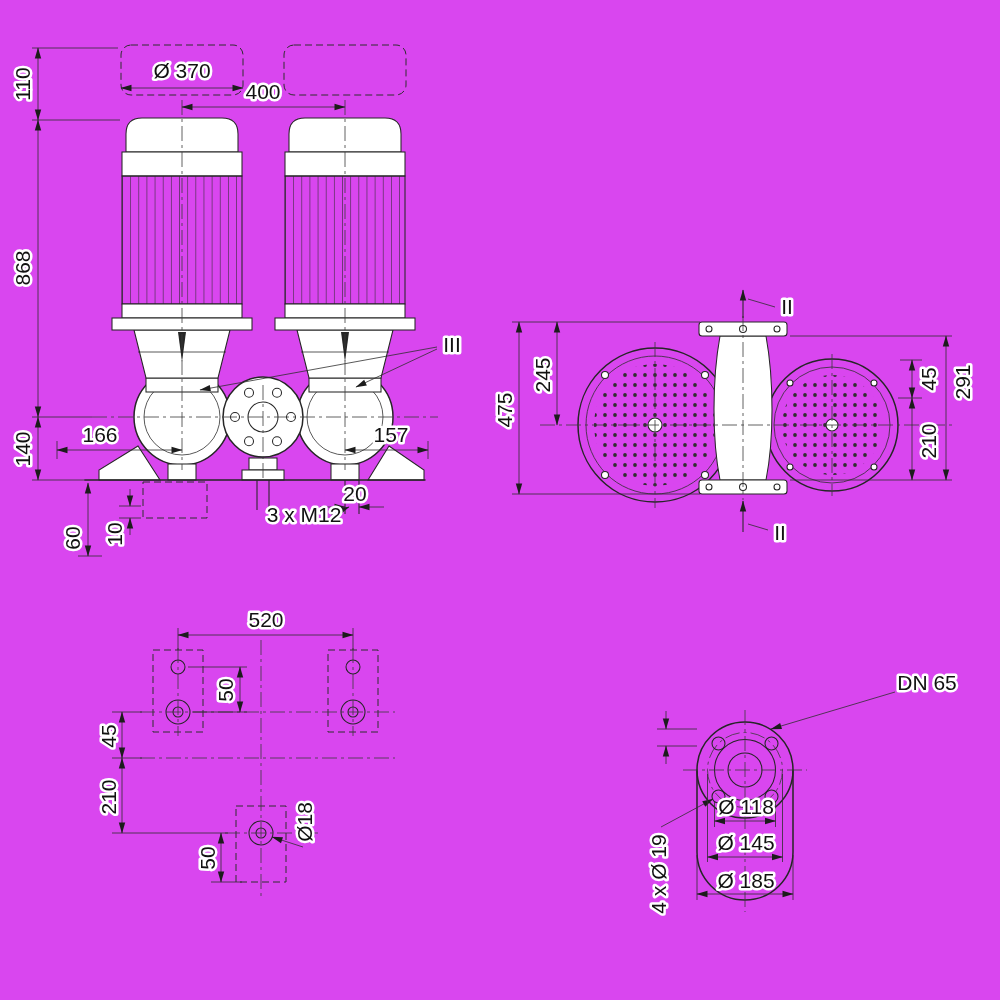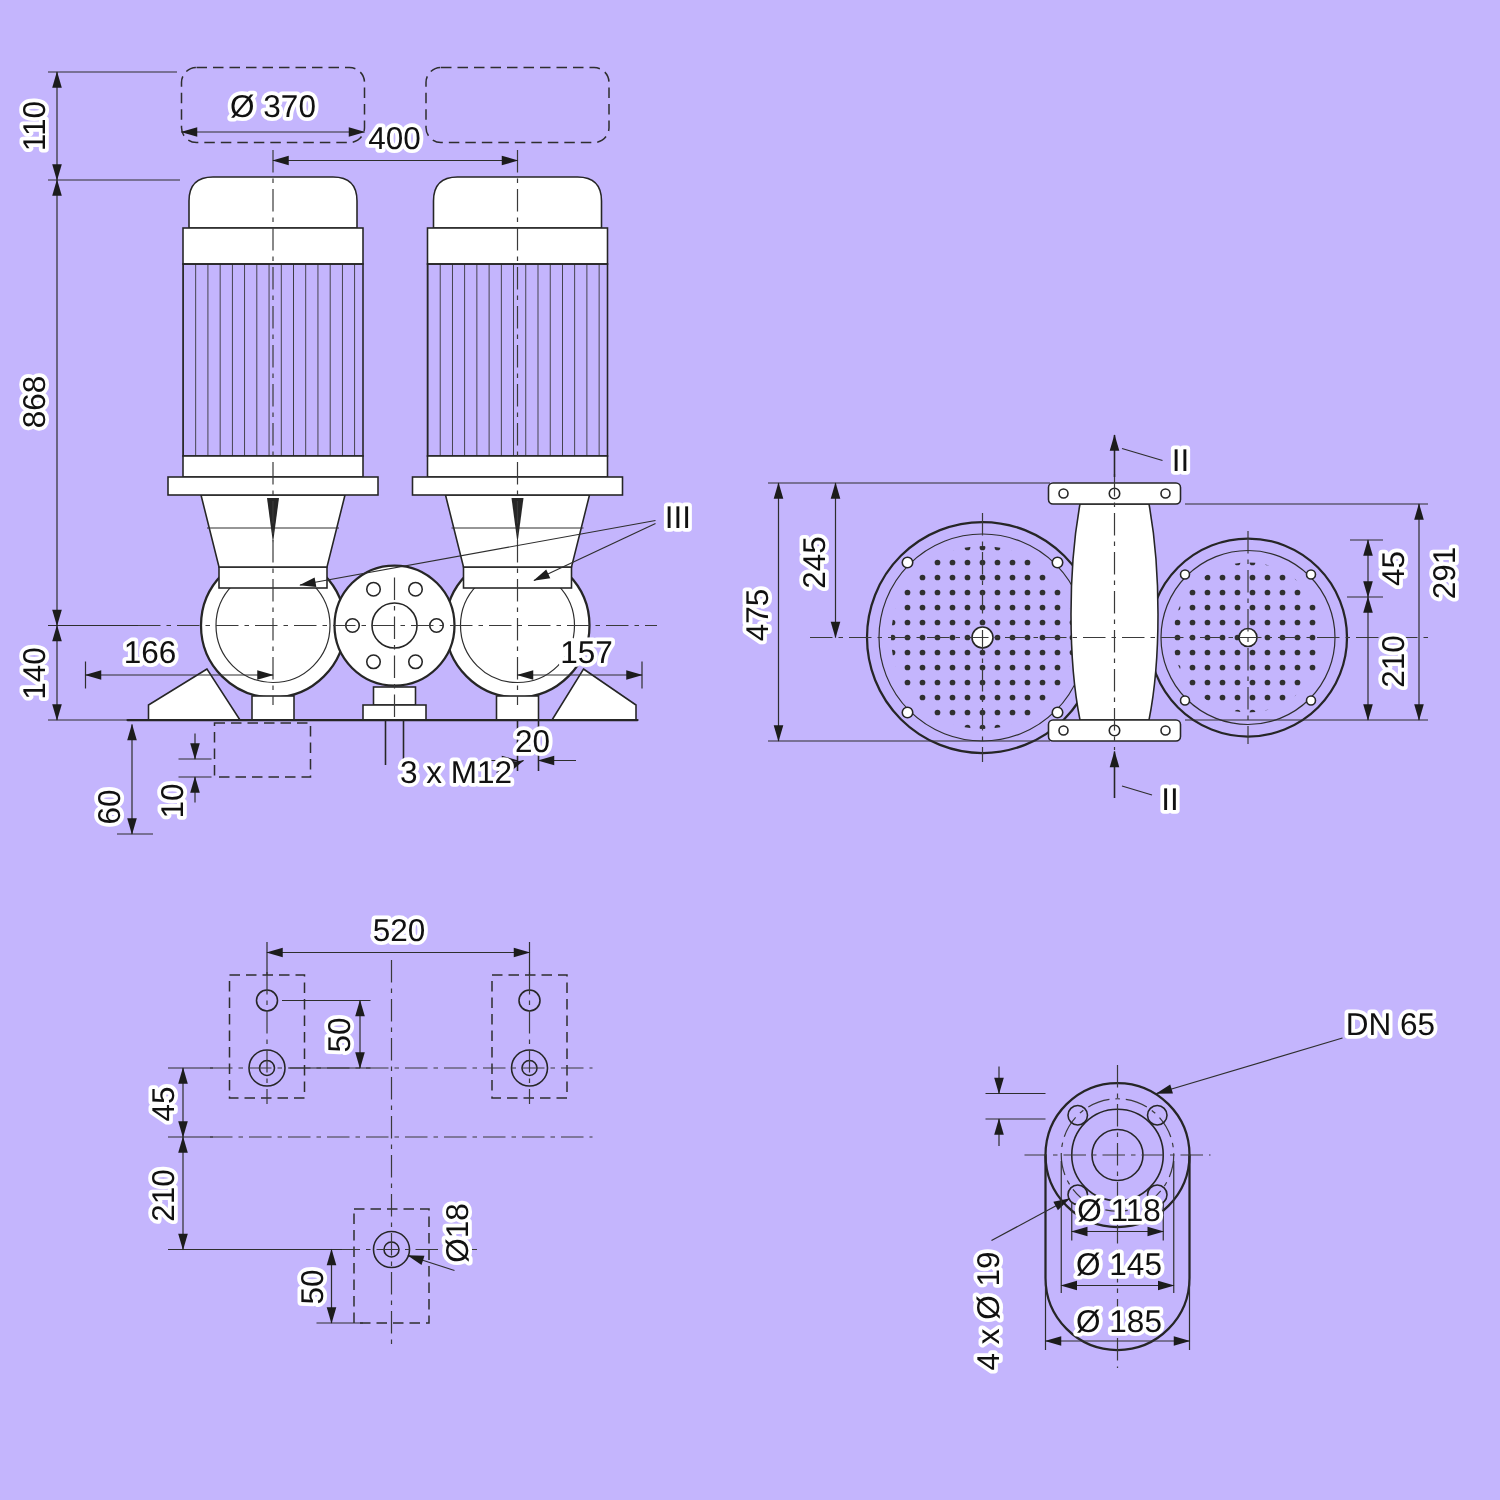--- a/index.html
+++ b/index.html
@@ -1,16 +1,16 @@
 <!DOCTYPE html>
 <html><head>
 <meta charset="utf-8">
 <style>
   html,body{margin:0;padding:0;background:#fff}
-  .page{width:1000px;height:1000px;background:#c4b5fd;position:relative;overflow:hidden}
+  .page{width:1000px;height:1000px;background:#d946ef;position:relative;overflow:hidden}
   svg{display:block}
   
   .o  {stroke:#262626;stroke-width:1.5;fill:none;stroke-linejoin:round;stroke-linecap:round}
   .of {stroke:#262626;stroke-width:1.5;fill:#fff;stroke-linejoin:round}
   .m  {stroke:#262626;stroke-width:1.05;fill:none}
   .mf {stroke:#262626;stroke-width:1.05;fill:#fff}
   .t  {stroke:#2e2e2e;stroke-width:.8;fill:none}
   .dsh{stroke:#2e2e2e;stroke-width:1;fill:none;stroke-dasharray:7 4}
   .dd {stroke:#3a3a3a;stroke-width:.8;fill:none;stroke-dasharray:15 4 3 4}
   .fill{fill:#262626;stroke:none}

